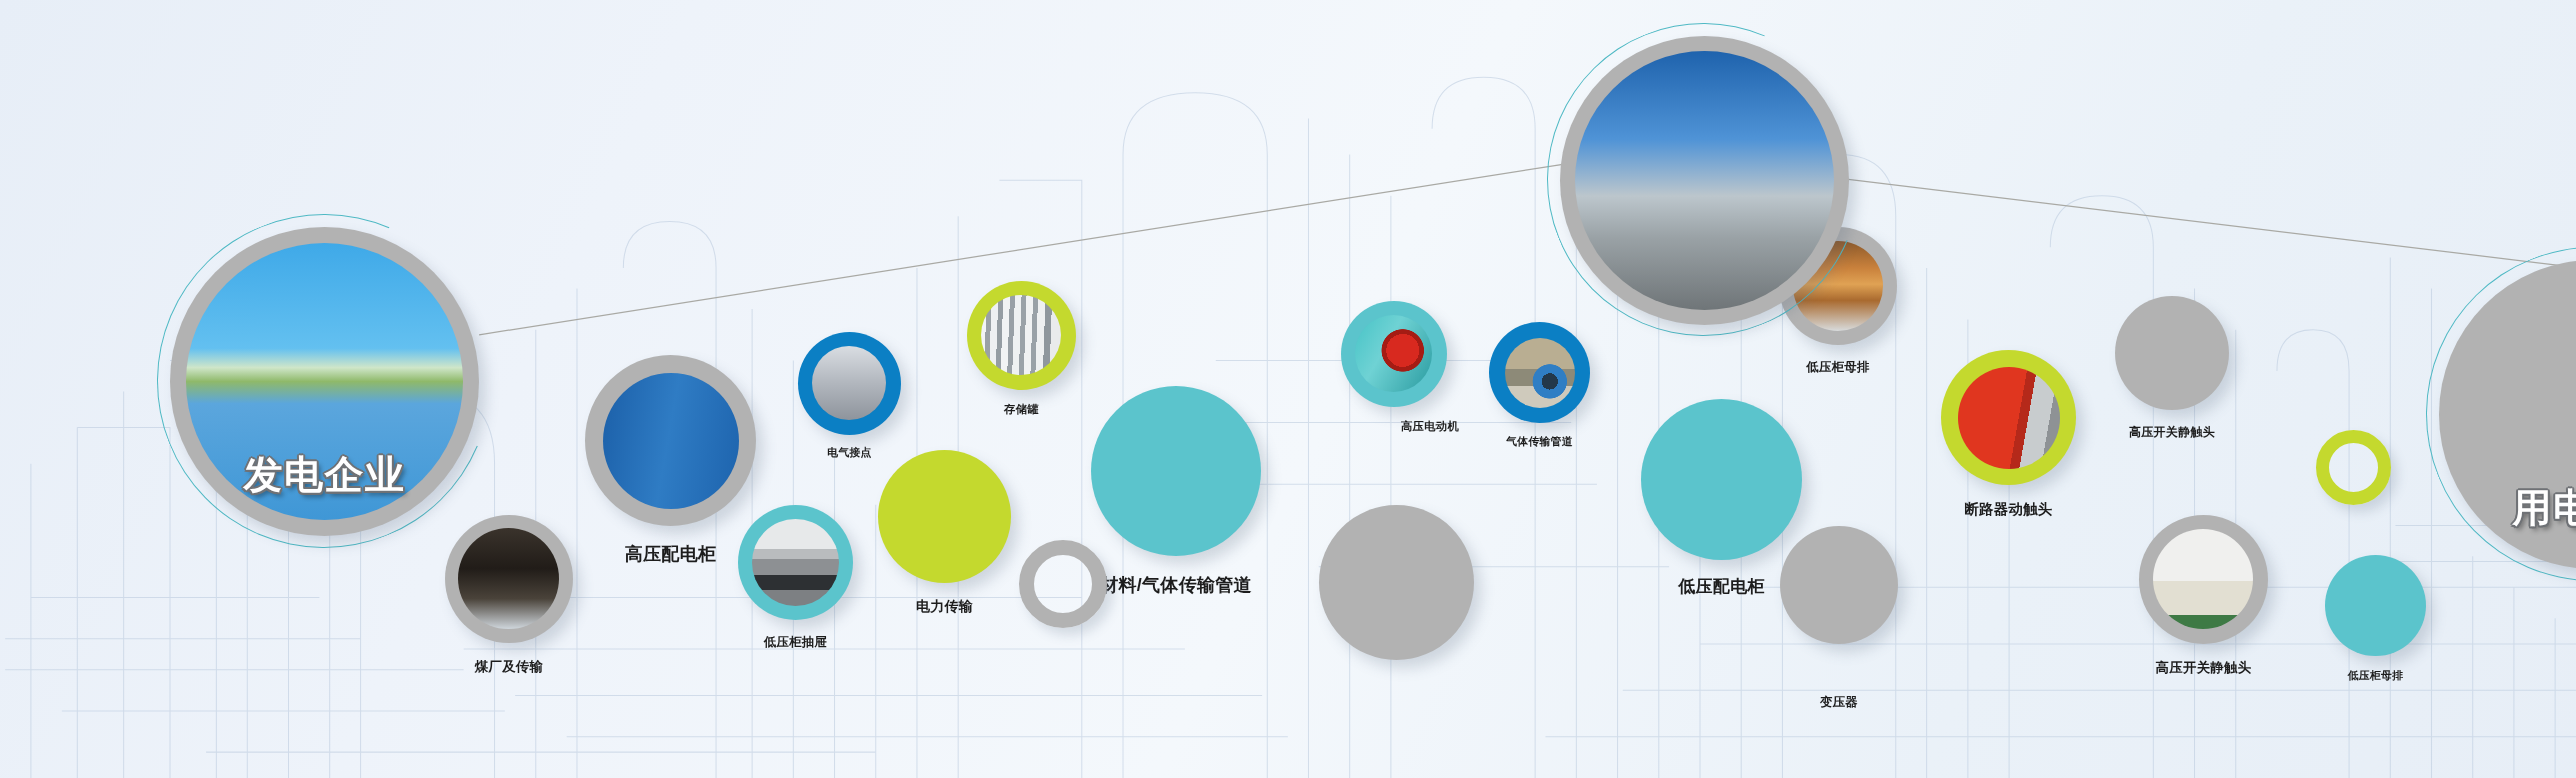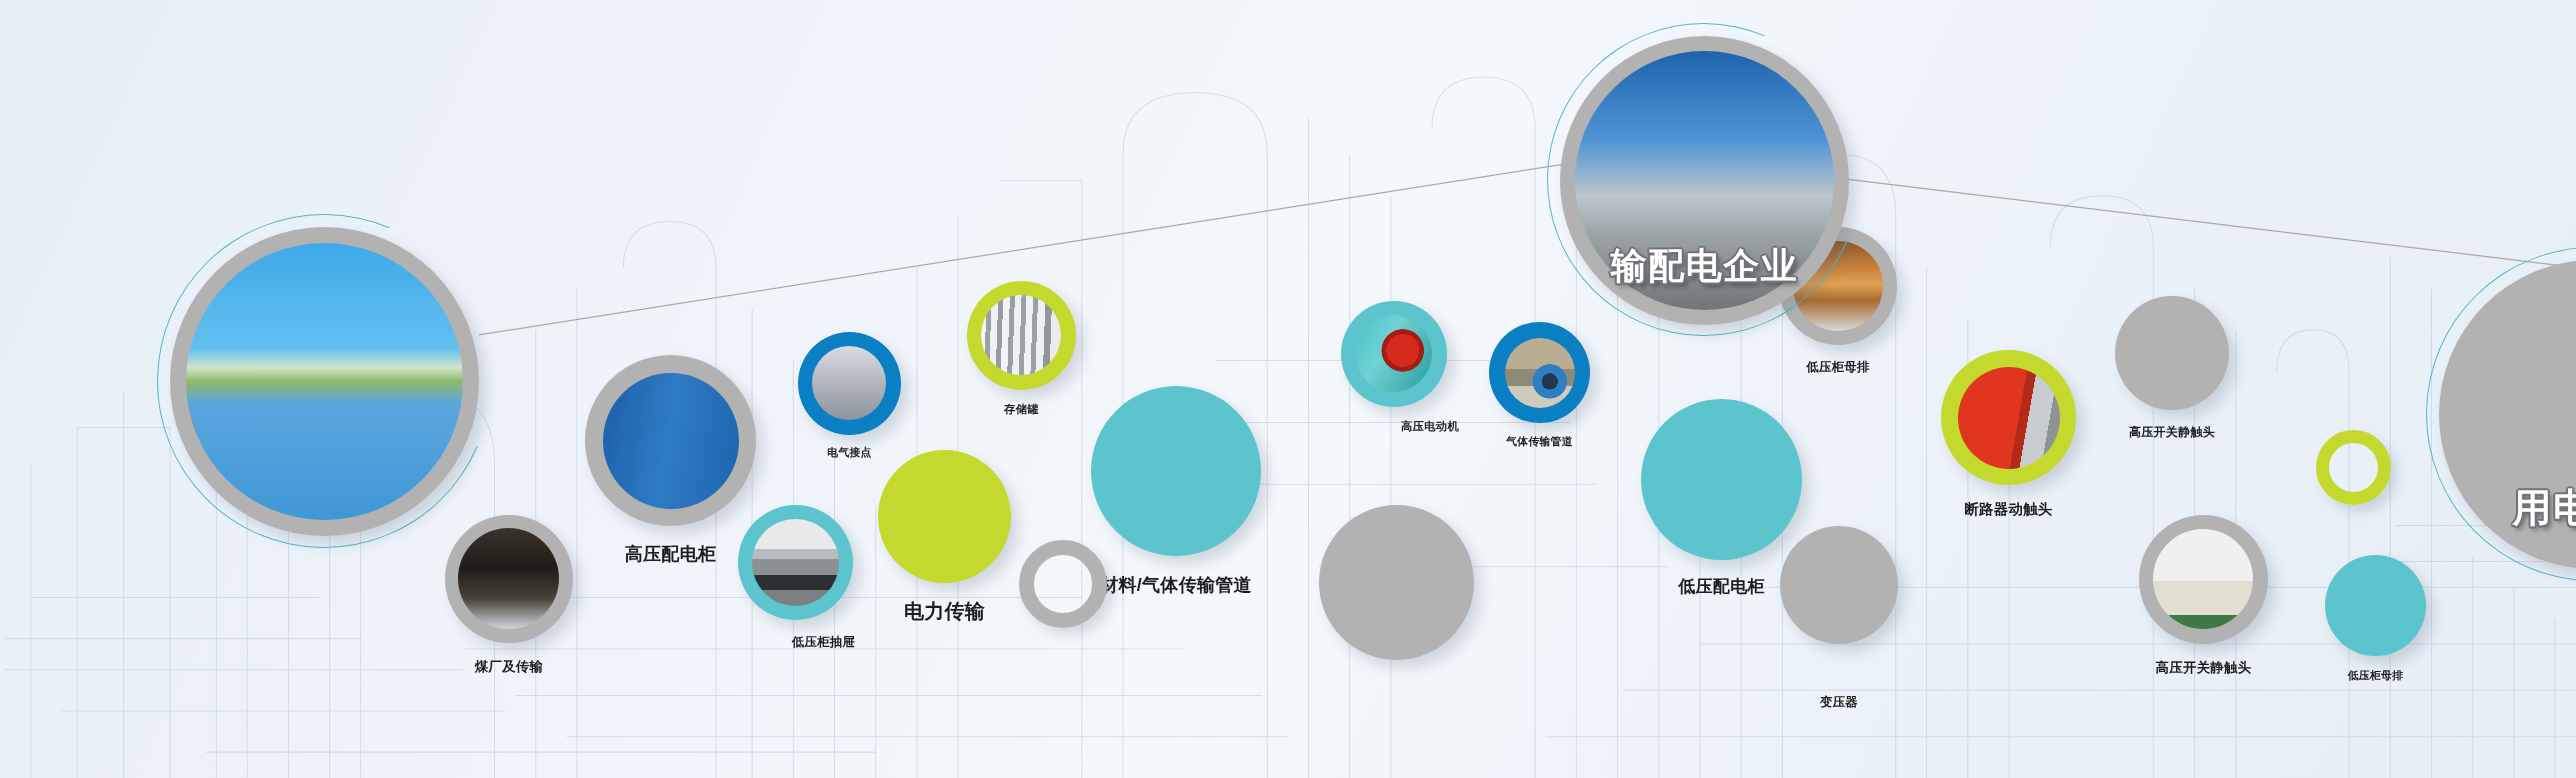--- a/index.html
+++ b/index.html
@@ -110,27 +110,27 @@
       <div class="node" style="left: 967px; top: 281px; width: 109px; height: 145px;">
         <div class="ring" style="left: 0px; top: 0px; width: 109px; height: 109px; background: rgb(196, 217, 46);">
           <div class="photo" title="metal-storage-silo-tanks" style="left: 14.4px; top: 14.4px; width: 80px; height: 80px; background-image: linear-gradient(92deg, rgb(242, 244, 245) 0px, rgb(242, 244, 245) 7%, rgb(154, 161, 166) 7%, rgb(154, 161, 166) 13%, rgb(238, 240, 242) 13%, rgb(238, 240, 242) 21%, rgb(149, 157, 163) 21%, rgb(149, 157, 163) 27%, rgb(241, 243, 244) 27%, rgb(241, 243, 244) 35%, rgb(152, 160, 166) 35%, rgb(152, 160, 166) 41%, rgb(238, 241, 242) 41%, rgb(238, 241, 242) 49%, rgb(154, 162, 168) 49%, rgb(154, 162, 168) 55%, rgb(240, 242, 243) 55%, rgb(240, 242, 243) 63%, rgb(153, 161, 167) 63%, rgb(153, 161, 167) 69%, rgb(238, 240, 241) 69%, rgb(238, 240, 241) 78%, rgb(143, 151, 157) 78%, rgb(143, 151, 157) 86%, rgb(233, 235, 236) 86%, rgb(233, 235, 236) 100%), linear-gradient(rgb(199, 204, 208) 0px, rgb(199, 204, 208) 16%, transparent 16%);"></div>
         </div>
         <div class="caption" style="left: 50%; transform: translateX(-50%); top: 121px; font-size: 11.3px; color: rgb(29, 29, 29);">存储罐</div>
       </div>
       <div class="node" style="left: 738px; top: 505px; width: 115px; height: 151px;">
         <div class="ring" style="left: 0px; top: 0px; width: 115px; height: 115px; background: rgb(91, 196, 204);">
           <div class="photo" title="lv-cabinet-drawer-unit" style="left: 14.4px; top: 14.4px; width: 87px; height: 87px; background-image: linear-gradient(rgb(231, 233, 234) 0px, rgb(231, 233, 234) 34%, rgb(185, 188, 190) 34%, rgb(185, 188, 190) 46%, rgb(141, 144, 147) 46%, rgb(141, 144, 147) 64%, rgb(45, 48, 51) 64%, rgb(45, 48, 51) 82%, rgb(125, 128, 131) 82%, rgb(125, 128, 131) 100%), repeating-linear-gradient(90deg, rgba(255, 255, 255, 0.8) 0px, rgba(255, 255, 255, 0.8) 2.1px, transparent 2.1px, transparent 25px);"></div>
         </div>
-        <div class="caption" style="left: 50%; transform: translateX(-50%); top: 129px; font-size: 12.4px; color: rgb(29, 29, 29); margin-left: 28px;">低压柜抽屉</div>
+        <div class="caption" style="left: 50%; transform: translateX(-50%); top: 129px; font-size: 12.4px; color: rgb(29, 29, 29);">低压柜抽屉</div>
       </div>
       <div class="node" style="left: 878px; top: 450px; width: 133px; height: 169px;">
         <div class="ring" style="left: 0px; top: 0px; width: 133px; height: 133px; background: rgb(196, 217, 46);">
           <div class="photo" title="substation-insulator-bushings" style="left: 16.5px; top: 16.5px; width: 100px; height: 100px;"></div>
         </div>
-        <div class="caption" style="left: 50%; transform: translateX(-50%); top: 148px; font-size: 20px; color: rgb(29, 29, 29);">电力传输</div>
+        <div class="caption" style="left: 50%; transform: translateX(-50%); top: 148px; font-size: 14px; color: rgb(29, 29, 29);">电力传输</div>
       </div>
       <div class="node" style="left: 1091px; top: 386px; width: 170px; height: 206px;">
         <div class="ring" style="left: 0px; top: 0px; width: 170px; height: 170px; background: rgb(91, 196, 204);">
           <div class="photo" title="pipe-rack-industrial-corridor" style="left: 17.5px; top: 17.5px; width: 135px; height: 135px;"></div>
         </div>
         <div class="caption" style="left: 50%; transform: translateX(-50%); top: 187px; font-size: 18px; color: rgb(29, 29, 29);">材料/气体传输管道</div>
       </div>
       <div class="node" style="left: 1319px; top: 505px; width: 155px; height: 191px;">
         <div class="ring" style="left: 0px; top: 0px; width: 155px; height: 155px; background: rgb(178, 178, 178);">
           <div class="photo" title="refinery-silos-flare-stack" style="left: 16.5px; top: 16.5px; width: 122px; height: 122px;"></div>
@@ -190,27 +190,27 @@
         </div>
         <div class="caption" style="left: 50%; transform: translateX(-50%); top: 114px; font-size: 10.8px; color: rgb(29, 29, 29);">低压柜母排</div>
       </div>
     </div>
   <div id="heroes-layer">
       <div class="node hero" style="left: 170px; top: 227px; width: 309px; height: 309px;">
         <div class="arc" style="left: -13.4px; top: -13.4px; width: 332px; height: 332px; border-color: rgb(79, 185, 196) transparent rgb(79, 185, 196) rgb(79, 185, 196);"></div>
         <div class="ring" style="left: 0px; top: 0px; width: 309px; height: 309px; background: rgb(178, 178, 178);">
           <div class="photo" title="cooling-towers-power-plant-reflection" style="left: 16px; top: 16px; width: 277px; height: 277px; background-image: linear-gradient(rgb(63, 169, 232) 0%, rgb(99, 192, 240) 38%, rgb(207, 230, 201) 45%, rgb(143, 185, 106) 50%, rgb(91, 166, 221) 58%, rgb(63, 151, 214) 100%), radial-gradient(22% 28% at 30% 36%, rgb(233, 230, 210) 60%, transparent 61%), radial-gradient(24% 32% at 52% 32%, rgb(239, 236, 224) 60%, transparent 61%), radial-gradient(20% 28% at 73% 37%, rgb(230, 227, 208) 60%, transparent 61%), radial-gradient(30% 16% at 48% 14%, rgb(255, 255, 255) 55%, transparent 56%);"></div>
         </div>
+        <div class="hero-label" style="top: 221px; font-size: 39px;">发电企业</div>
       </div>
       <div class="node hero" style="left: 1560px; top: 36px; width: 289px; height: 289px;">
         <div class="arc" style="left: -13.4px; top: -13.4px; width: 311px; height: 311px; border-color: rgb(79, 185, 196) transparent rgb(79, 185, 196) rgb(79, 185, 196);"></div>
         <div class="ring" style="left: 0px; top: 0px; width: 289px; height: 289px; background: rgb(178, 178, 178);">
           <div class="photo" title="high-voltage-substation-pylons" style="left: 15px; top: 15px; width: 259px; height: 259px; background-image: linear-gradient(rgb(31, 99, 173) 0%, rgb(79, 147, 214) 34%, rgb(188, 198, 204) 56%, rgb(154, 162, 166) 72%, rgb(111, 117, 120) 100%), repeating-linear-gradient(100deg, rgba(255, 255, 255, 0.55) 0px, rgba(255, 255, 255, 0.55) 1.5px, transparent 1.5px, transparent 24px), repeating-linear-gradient(72deg, rgba(60, 70, 80, 0.45) 0px, rgba(60, 70, 80, 0.45) 1.5px, transparent 1.5px, transparent 30px);"></div>
         </div>
-        <div class="hero-label" style="top: 206px; font-size: 36px;">输配电企业</div>
       </div>
       <div class="node hero" style="left: 2439px; top: 260px; width: 309px; height: 309px;">
         <div class="arc" style="left: -13.4px; top: -13.4px; width: 332px; height: 332px; border-color: rgb(79, 185, 196) transparent rgb(79, 185, 196) rgb(79, 185, 196);"></div>
         <div class="ring" style="left: 0px; top: 0px; width: 309px; height: 309px; background: rgb(178, 178, 178);">
           <div class="photo" title="industrial-plant-red-white-chimneys-palms" style="left: 16px; top: 16px; width: 277px; height: 277px;"></div>
         </div>
         <div class="hero-label" style="top: 221px; font-size: 39px;">用电企业</div>
       </div>
     </div>
   <div id="decor-layer">

